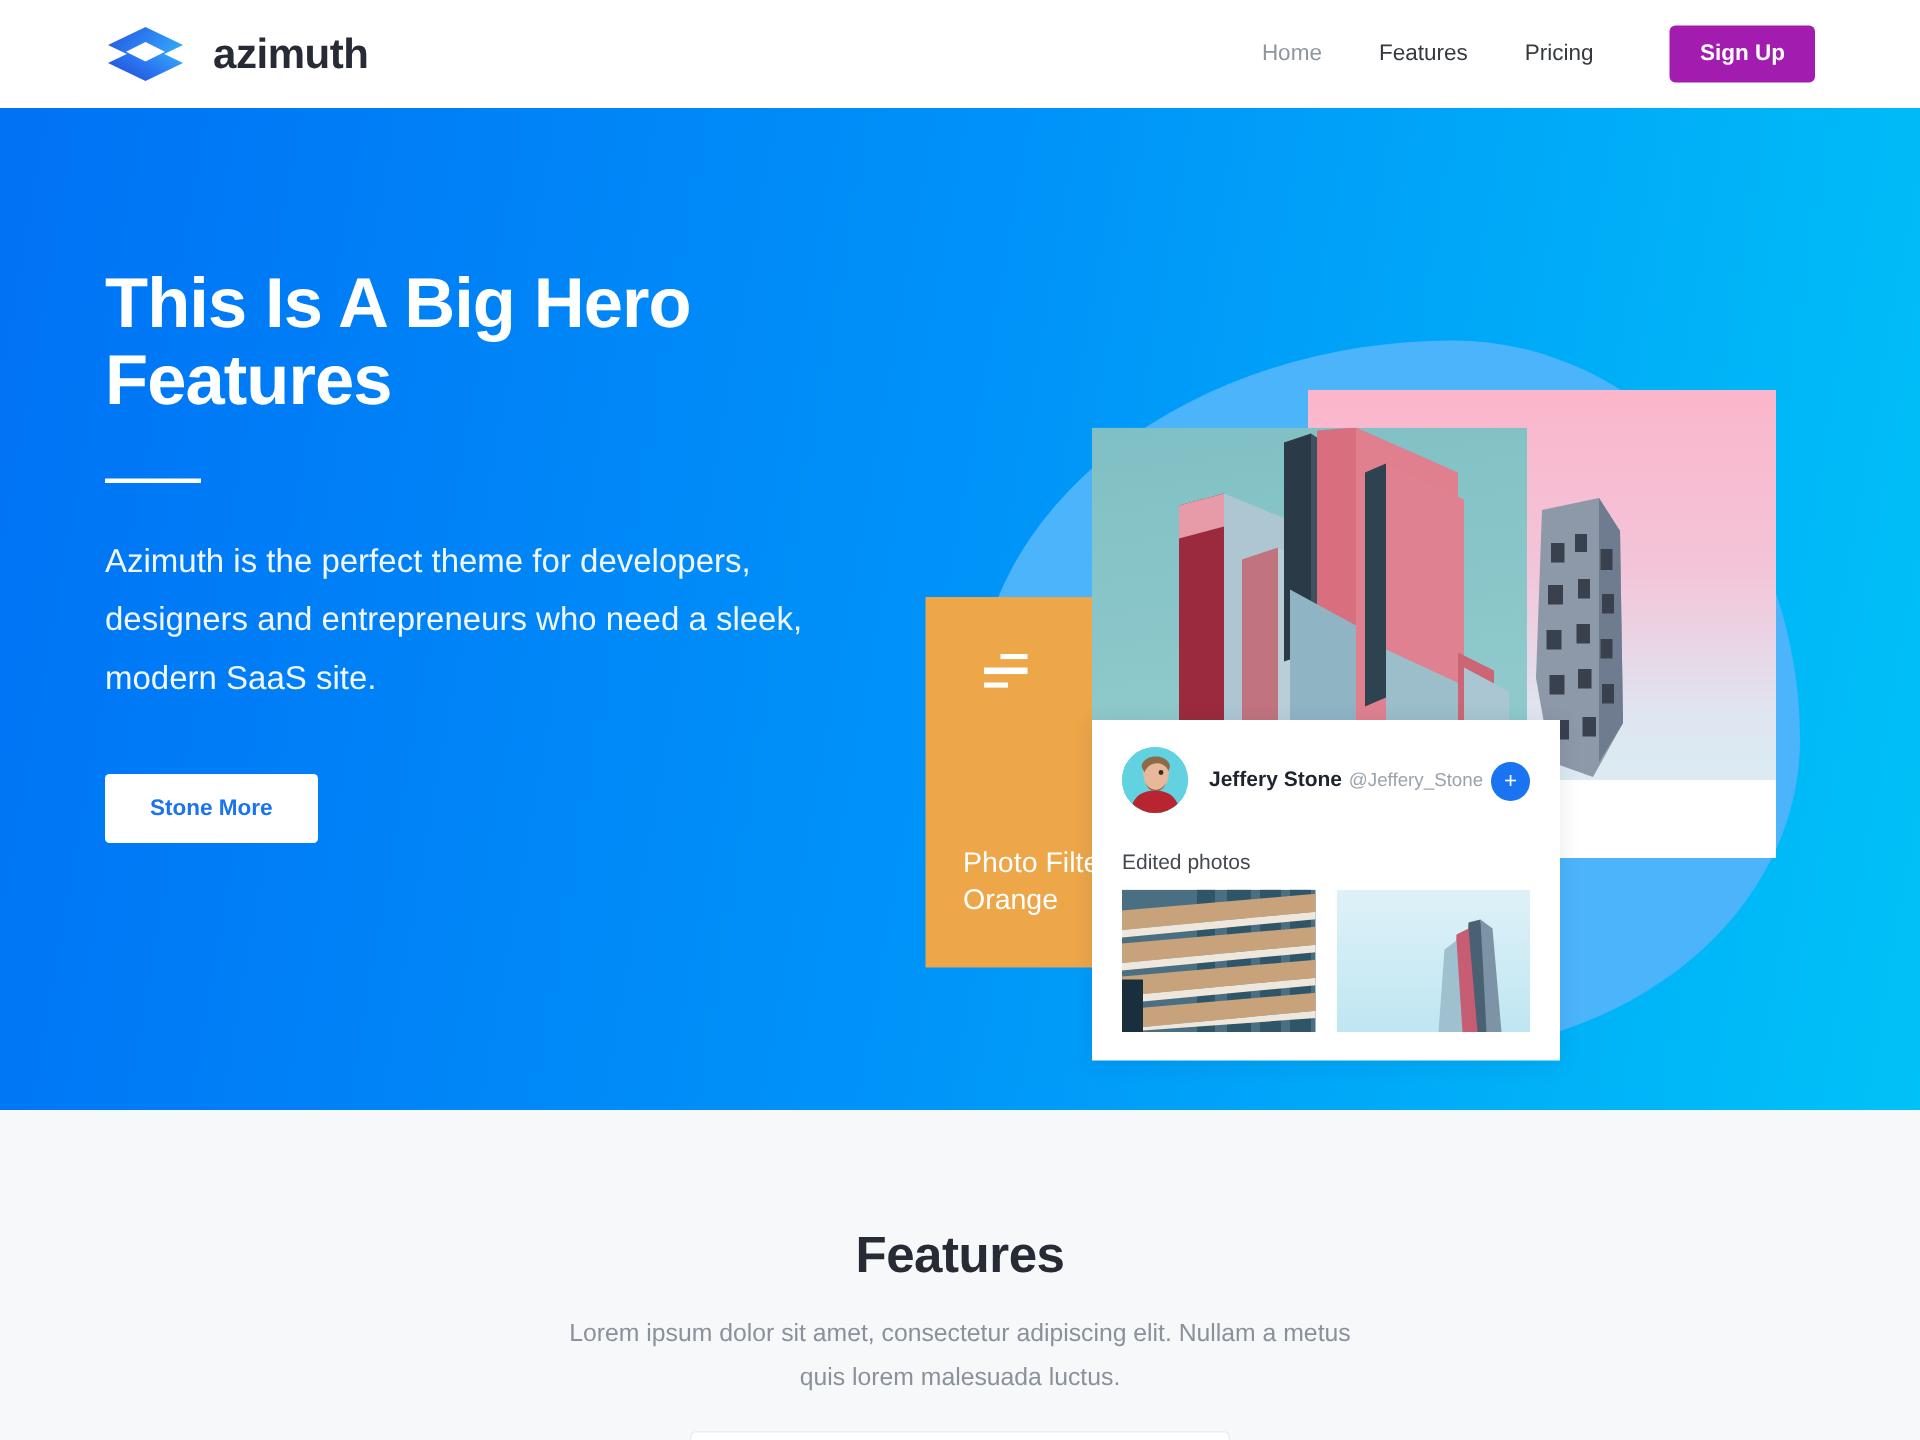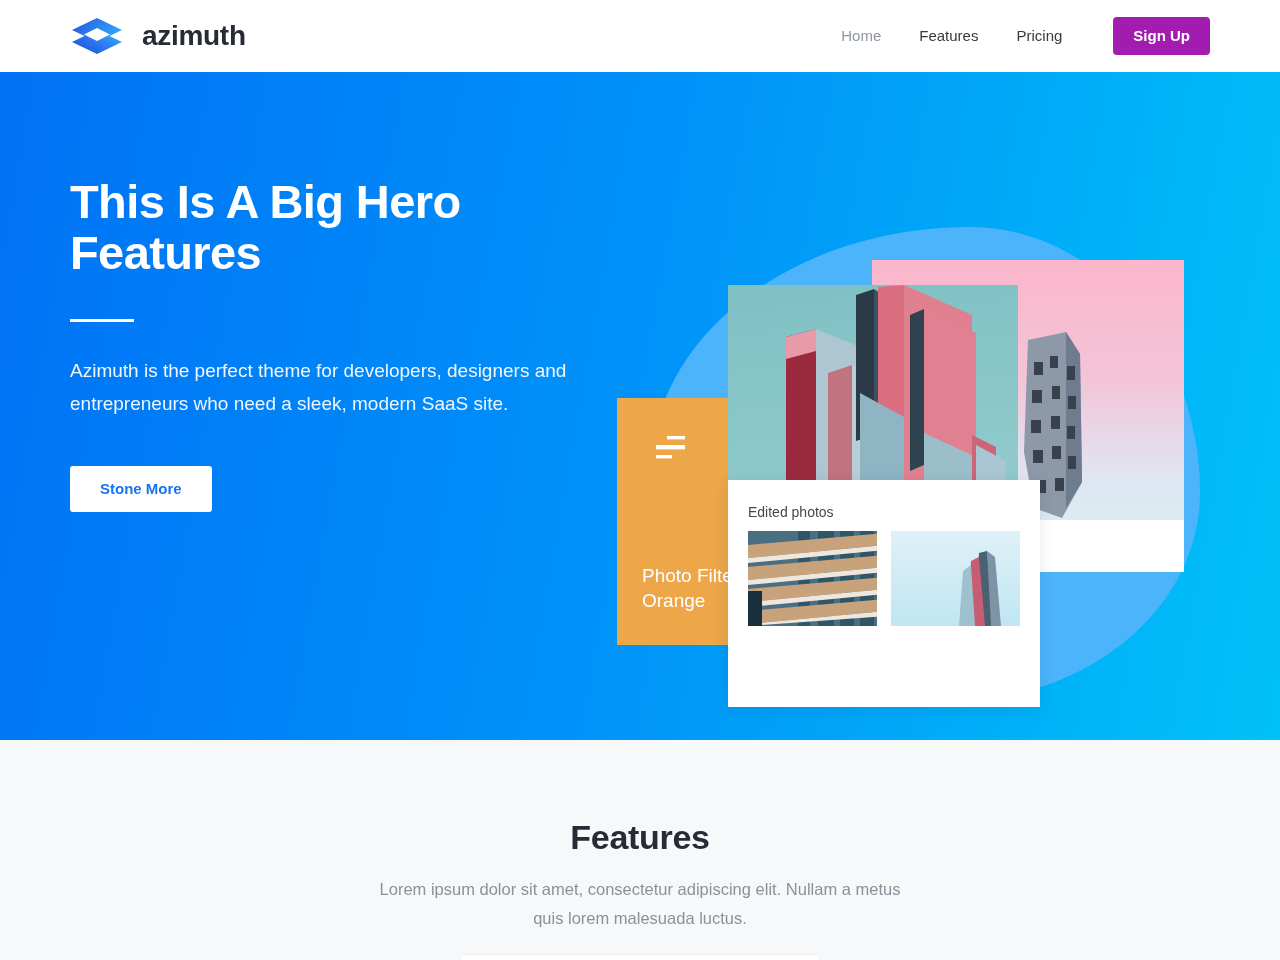--- a/index.html
+++ b/index.html
@@ -62,21 +62,21 @@
   }
   .hero-title {
     margin: 0; font-size: 47px; font-weight: 700; color: #fff;
     line-height: 1.08; letter-spacing: -0.6px;
   }
   .hero-rule {
     width: 64px; height: 3px; background: #fff;
     margin: 40px 0 32px 0;
   }
   .hero-sub {
-    margin: 0; font-size: 19px; color: #f0f6ff;
+    margin: 0; font-size: 22px; color: #f0f6ff;
     line-height: 1.78; font-weight: 400;
   }
   .hero-cta {
     display: inline-block; margin-top: 45px;
     background: #fff; color: #1a73f0;
     font-size: 15px; font-weight: 700;
     padding: 0 30px; height: 46px; line-height: 46px;
     border: none; border-radius: 3px; cursor: pointer;
     font-family: "Liberation Sans", sans-serif;
   }
@@ -291,20 +291,37 @@
         <path d="M196 24 L248 48 L248 198 L196 190 Z" fill="#df8190"></path>
 
         <path d="M132 108 L176 132 L176 200 L132 200 Z" fill="#8fb4c4"></path>
         <path d="M196 148 L248 172 L248 200 L196 200 Z" fill="#9cbecb"></path>
         <path d="M244 150 L268 162 L268 200 L244 200 Z" fill="#cc6676"></path>
         <path d="M248 160 L278 176 L278 200 L248 200 Z" fill="#a9c6d2"></path>
       </svg>
     </div>
 
     <div class="card-profile">
+      <div class="profile-row">
+        <span class="avatar">
+          <svg viewBox="0 0 44 44" width="44" height="44" aria-hidden="true">
+            <rect width="44" height="44" fill="#62d2e0"></rect>
+            <path d="M6 44 C6 33 14 29 22 29 C30 29 38 33 38 44 Z" fill="#b8242f"></path>
+            <path d="M14 13 C14 6 30 5 31 14 C32 23 29 29 22 29 C15 29 14 21 14 13 Z" fill="#e8b89a"></path>
+            <path d="M13 13 C14 4 31 4 32 13 L31 16 C28 9 18 9 15 17 Z" fill="#8d6a4a"></path>
+            <path d="M16 24 C18 30 27 30 29 24 C28 31 17 31 16 24 Z" fill="#7d5a3c"></path>
+            <circle cx="26" cy="17" r="1.6" fill="#3a2c20"></circle>
+          </svg>
+        </span>
+        <span class="profile-names">
+          <span class="profile-name">Jeffery Stone</span>
+          <span class="profile-handle">@Jeffery_Stone</span>
+        </span>
+        <button class="add-btn">+</button>
+      </div>
 
       <div class="edited-label">Edited photos</div>
 
       <div class="thumbs">
         <span class="thumb">
           <svg viewBox="0 0 138 95" width="138" height="95" preserveAspectRatio="none" aria-hidden="true">
             <rect width="138" height="95" fill="#4a6f82"></rect>
             <g fill="#2f5568">
               <rect x="70" y="0" width="16" height="95"></rect>
                 <rect x="92" y="0" width="14" height="95"></rect>

